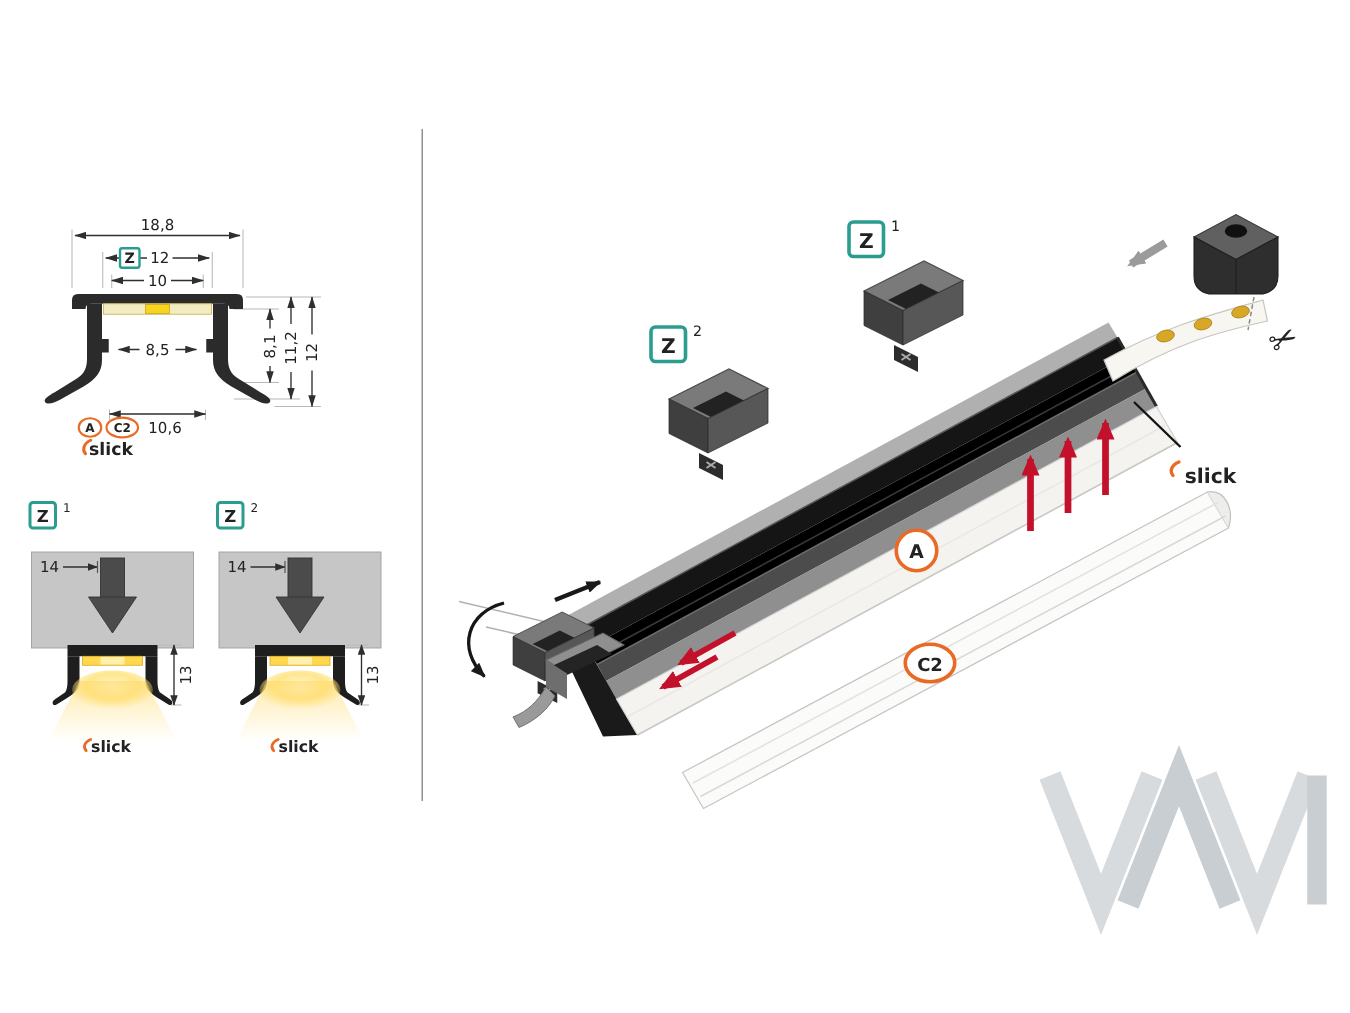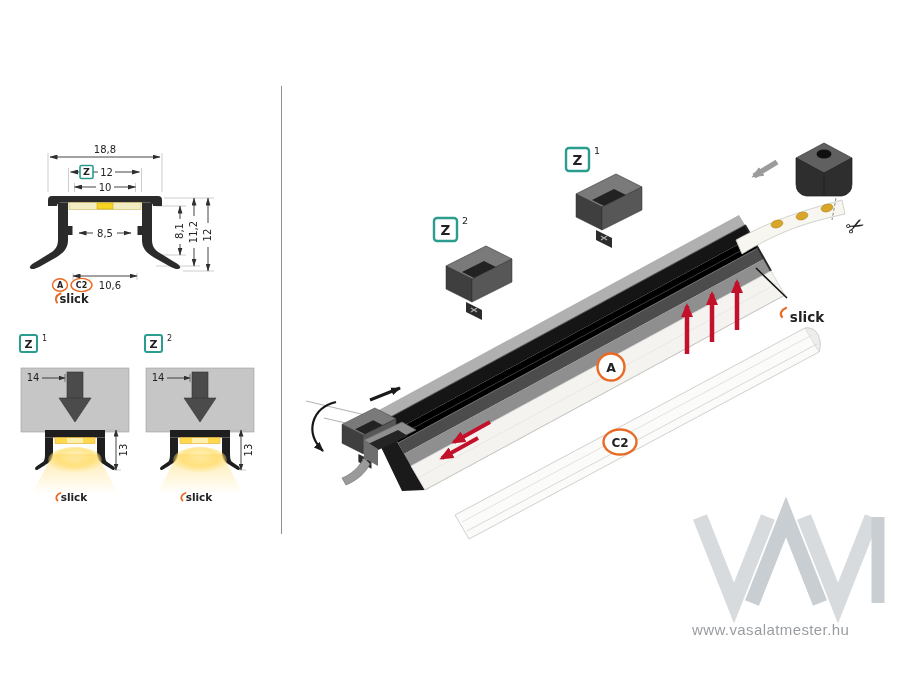--- a/index.html
+++ b/index.html
@@ -296,15 +296,14 @@
 
   <svg style="left:688px;top:503px" width="200" height="118" viewBox="0 0 200 118">
     <g fill="none">
       <path d="M12,14 L46,100 L80,14" stroke="#d7dbde" stroke-width="15"></path>
       <path d="M64,100 L98,14 L132,100" stroke="#c9ced2" stroke-width="15"></path>
       <path d="M116,14 L150,100 L184,14" stroke="#d7dbde" stroke-width="15"></path>
       <line x1="190" y1="14" x2="190" y2="100" stroke="#c9ced2" stroke-width="13"></line>
     </g>
   </svg>
 
-  <div class="url">www.vasalatmester.hu</div>
 
 </div>
 
 </body></html>

